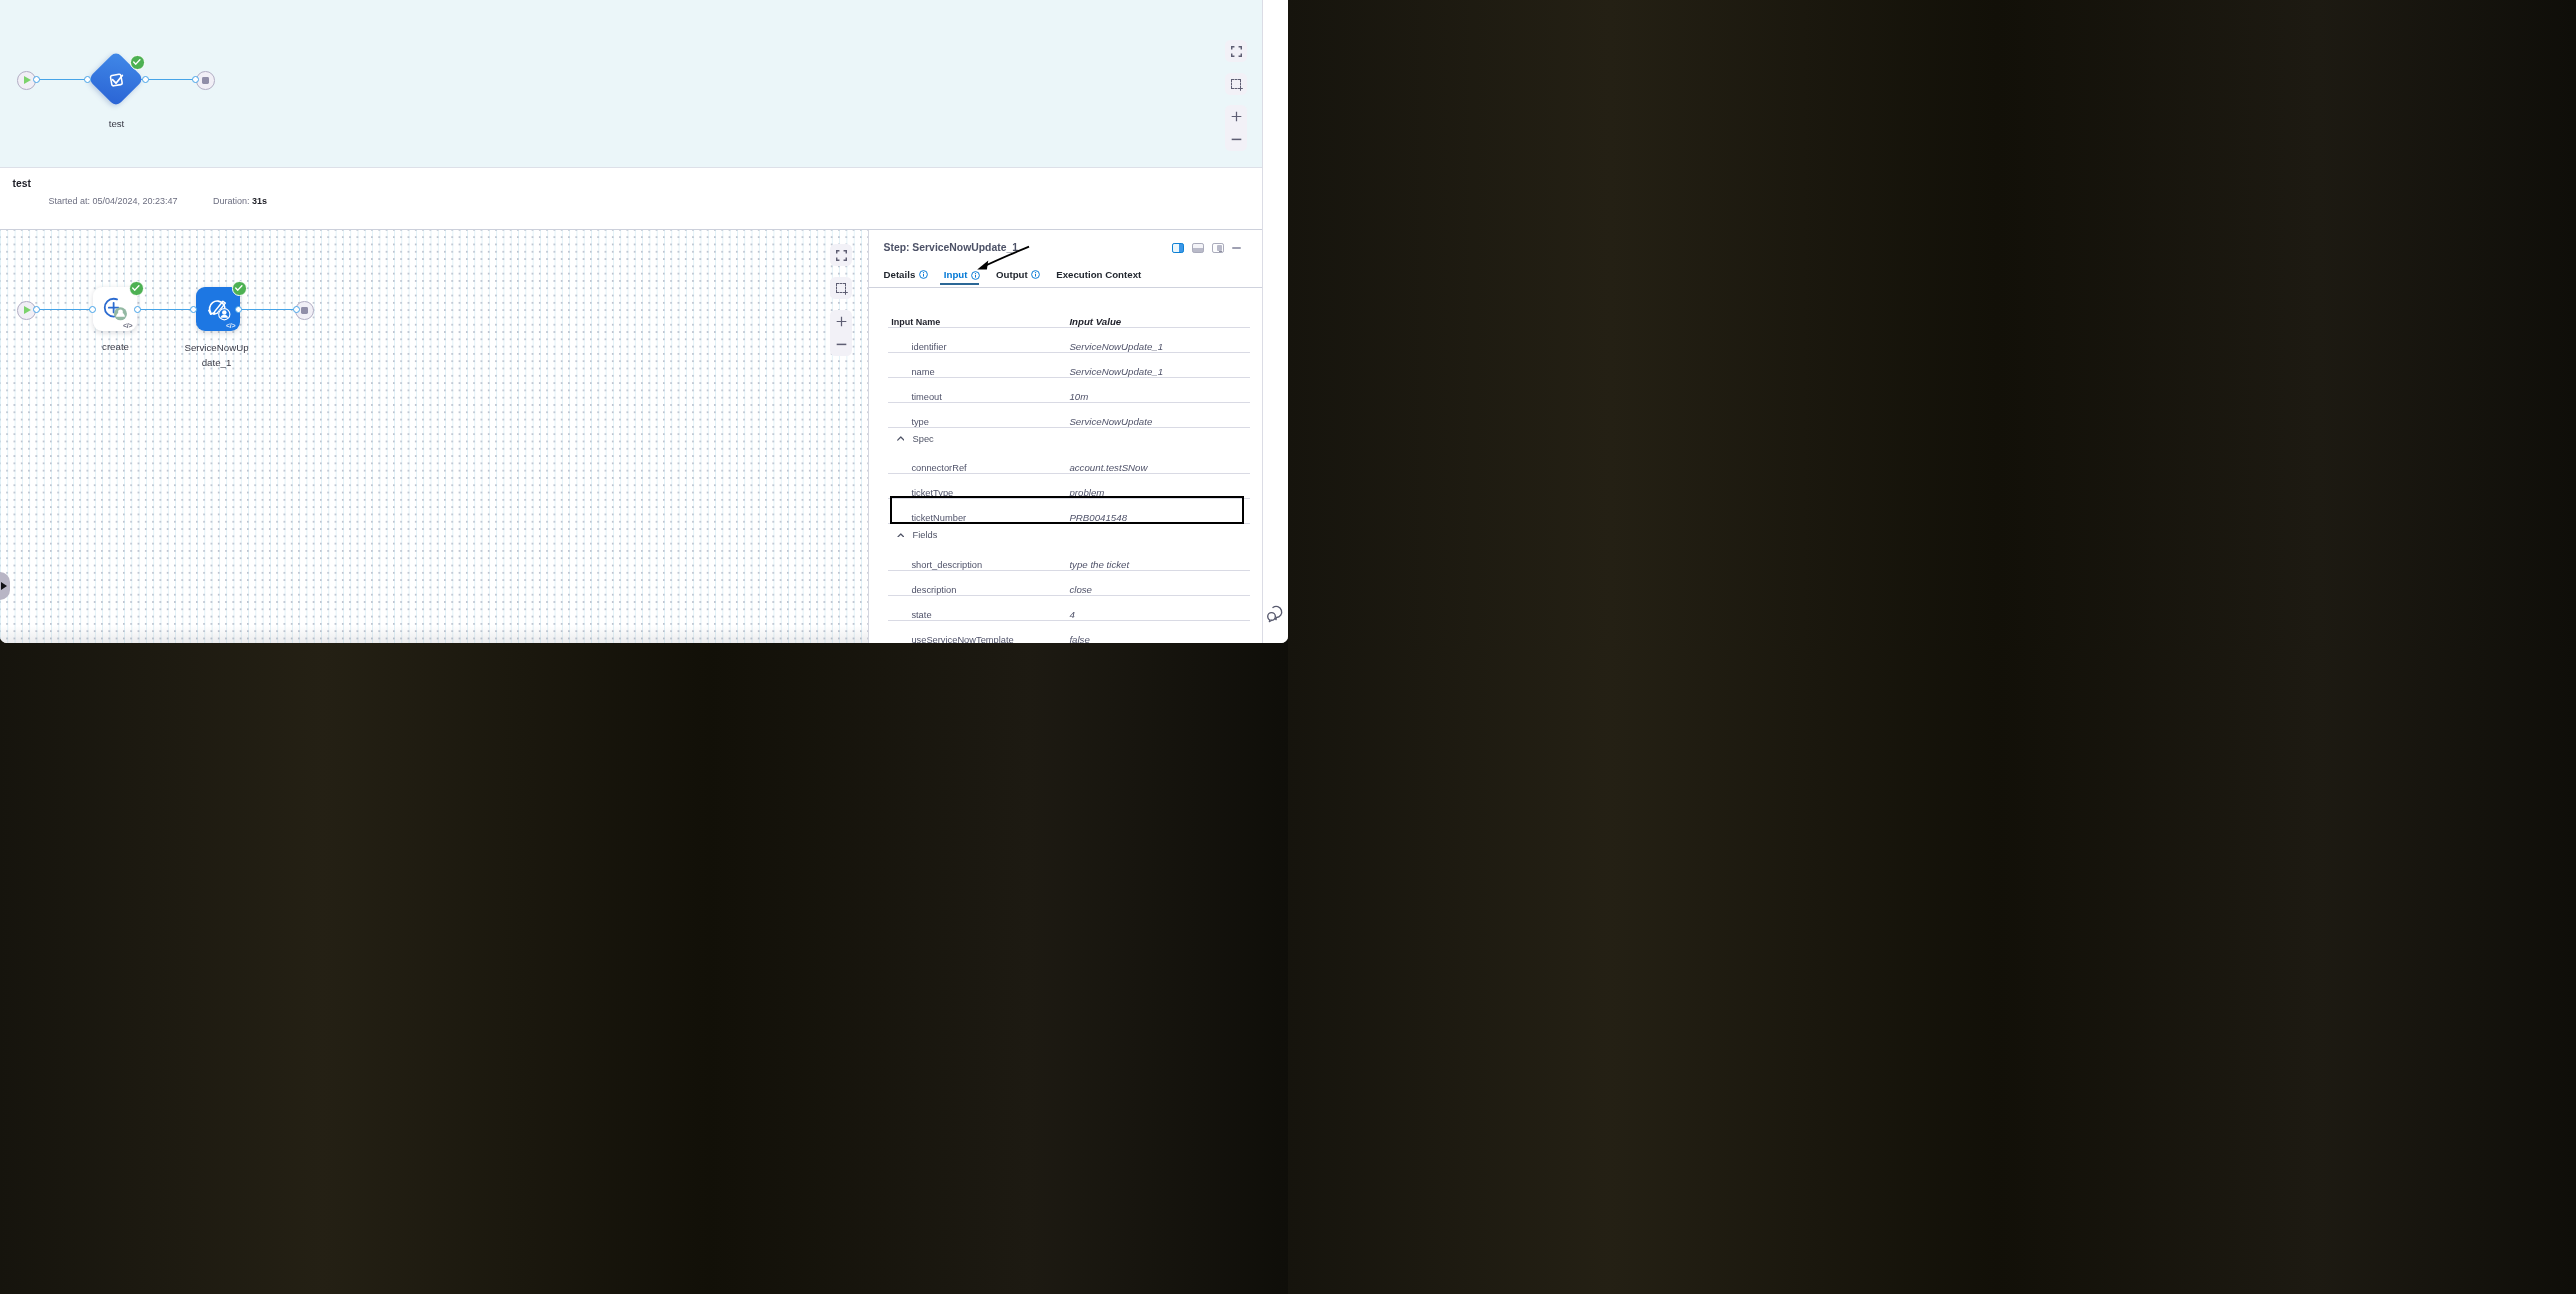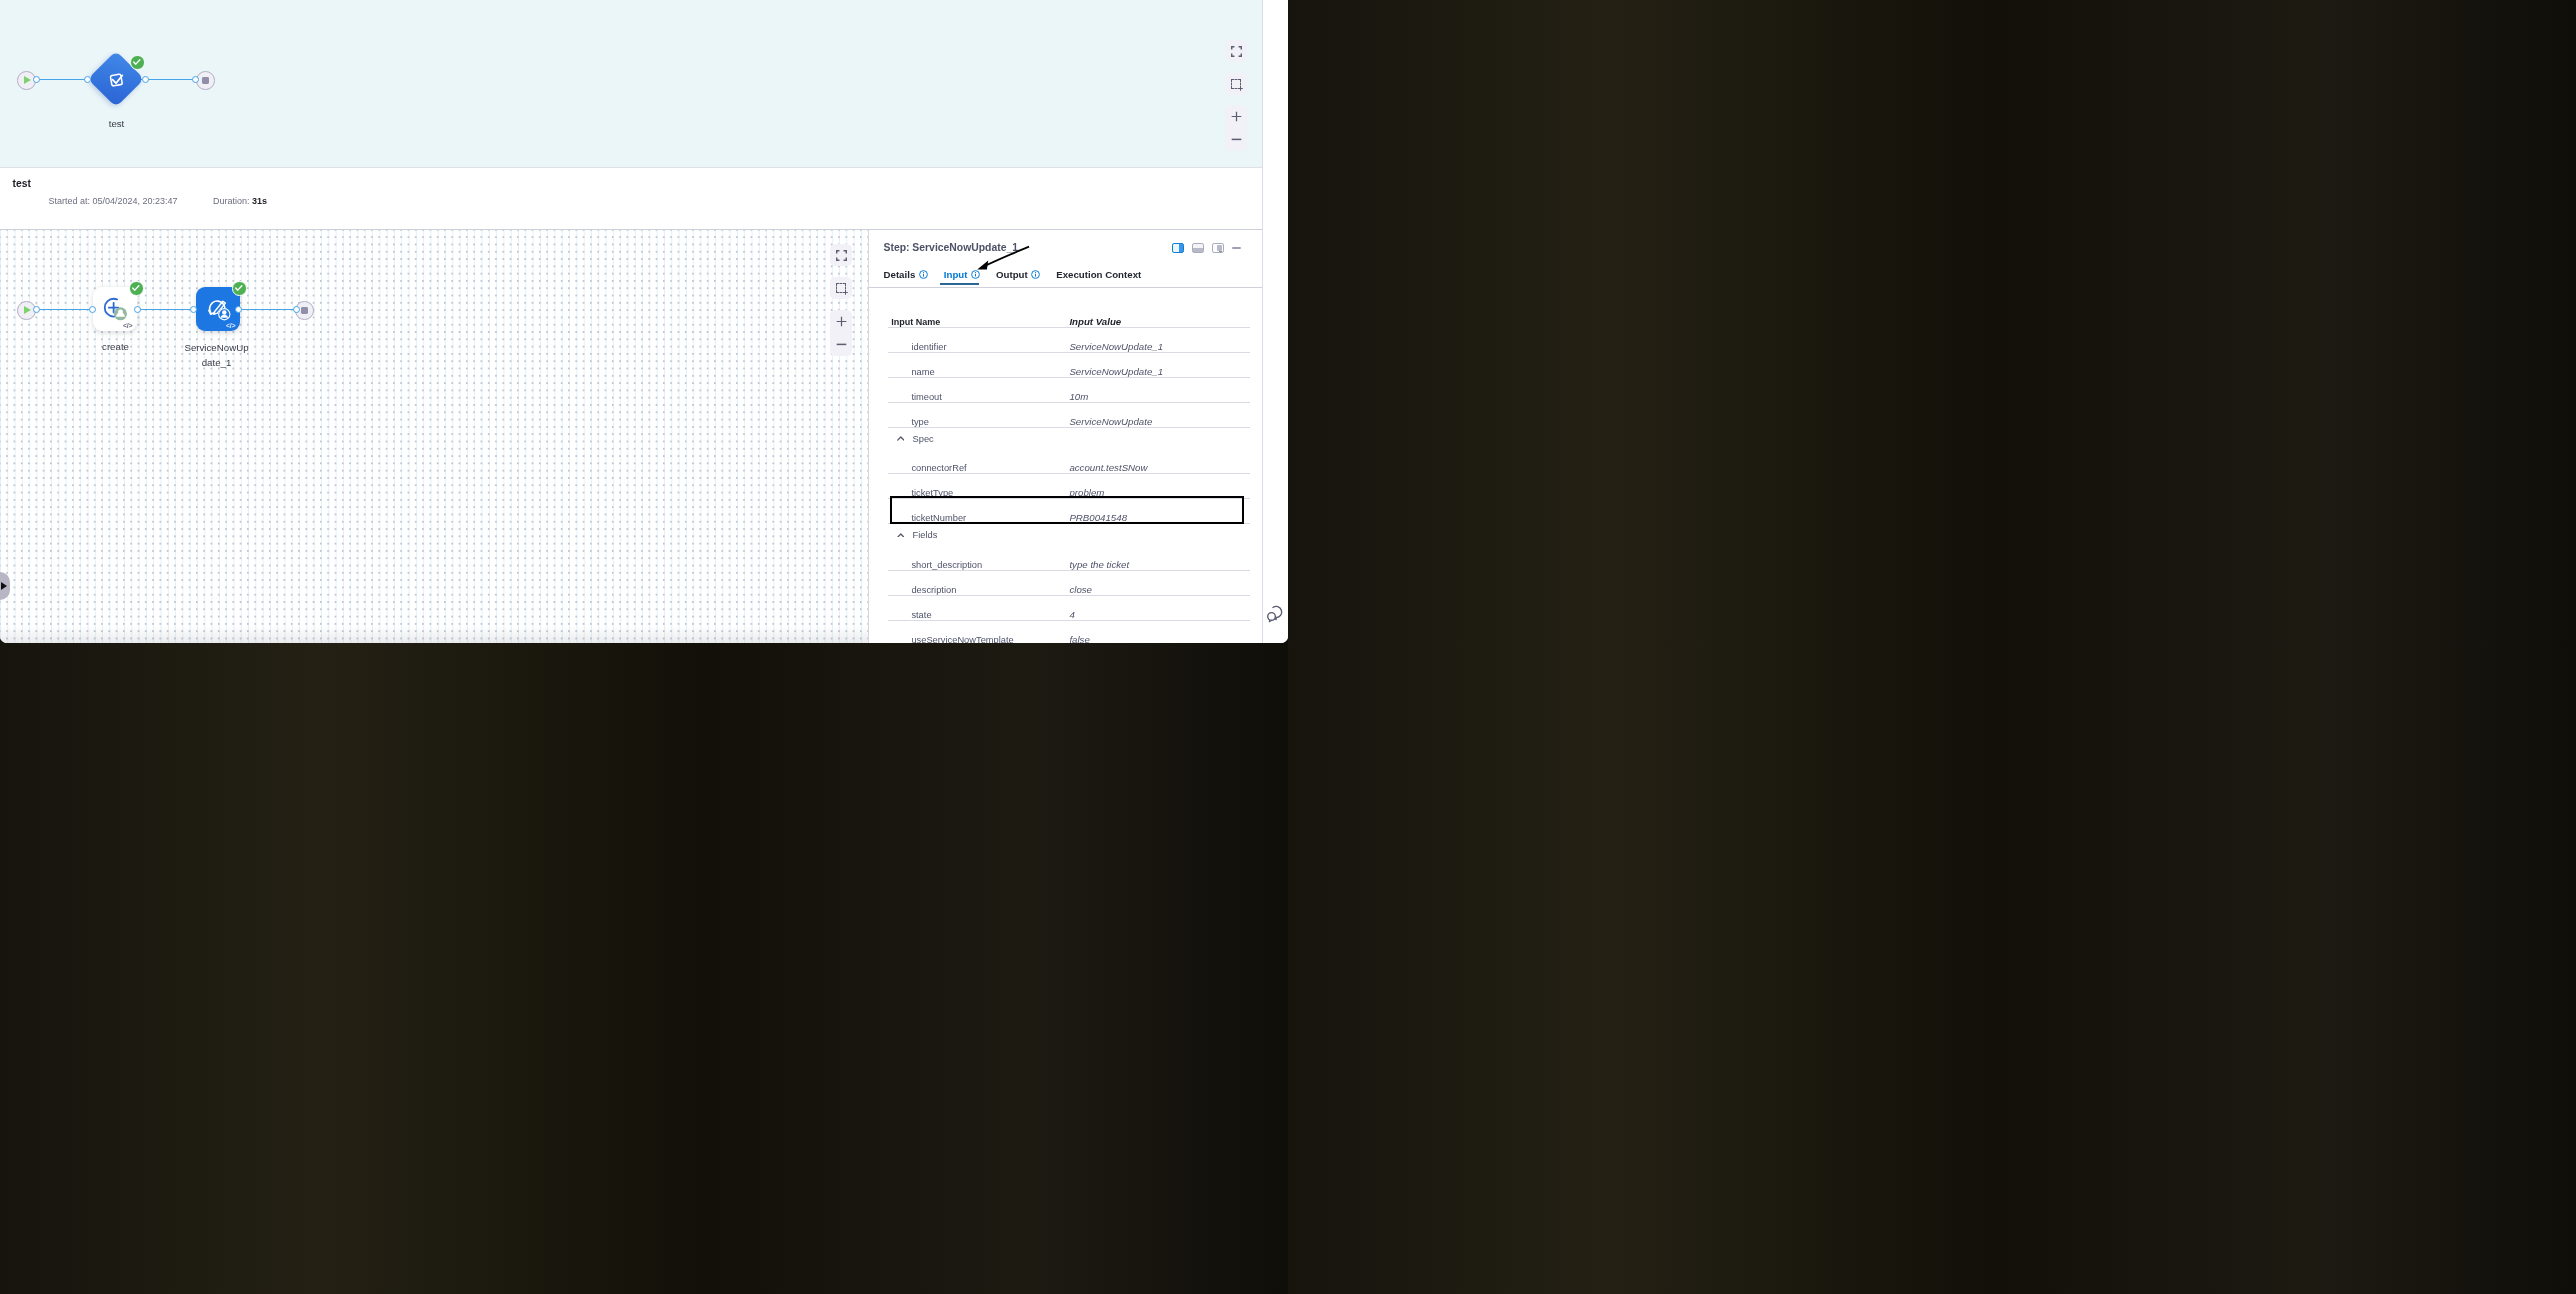--- a/index.html
+++ b/index.html
@@ -88,21 +88,21 @@
   .layout-toggles { position:absolute; right:21px; top:13px; display:flex; align-items:center; gap:8.3px; }
   .lt { width:11.8px; height:9.7px; border-radius:2.1px; position:relative; }
   .lt-1 { border:1.4px solid #0b7fd4; background:linear-gradient(90deg,#eaf6fc 60%,#3b97e8 60%); }
   .lt-2 { border:1px solid #a9aaba; background:linear-gradient(#f4f4f8 50%,#b9bac9 50%); }
   .lt-3 { border:1px solid #a9aaba; background:#fdfdfe; }
   .lt-3::before { content:""; position:absolute; right:0.7px; top:1px; width:4.8px; height:5.5px; background:#b9bac9; border-radius:1px; }
   .lt-3::after { content:""; position:absolute; right:0.7px; bottom:0; width:2.8px; height:1px; background:#8d8ea0; }
   .lt-dash { width:9px; height:2.1px; border-radius:1.4px; background:#9fa0b2; }
   .tabs { position:absolute; left:14.5px; top:39px; display:flex; gap:16px; font-size:9.7px; color:#22272f; }
   .tab { display:flex; align-items:center; gap:3.5px;font-weight:bold; }
-  .tab.active { color:#0278d5; }
+  .tab.active { color:#0278d5;align-items:flex-end; }
   .tab-underline { position:absolute; left:71px; top:53px; width:39px; height:2.4px; background:#2b6796; }
   .panel-divider { position:absolute; left:0; top:57px; width:394px; height:0.7px; background:#cfd2dd; }
   .info-ic { display:inline-block; }
   
   .itable { position:absolute; left:19.4px; top:77px; width:362px; }
   .trow { position:relative; display:flex; align-items:flex-end; border-bottom:0.7px solid #d9dae4; }
   .trow-header { height:21px; font-size:9px; font-weight:bold; color:#23242e; }
   .trow-data { height:25px; font-size:9.3px; color:#50536a; }
   .trow-section { height:21.4px; border-bottom:none; font-size:9.3px; color:#4f5366; display:flex; align-items:center; }
   .cell-name { padding-left:23px; width:181px; flex:none; }

